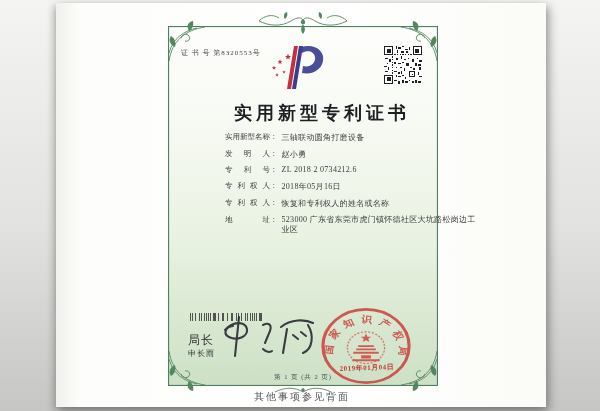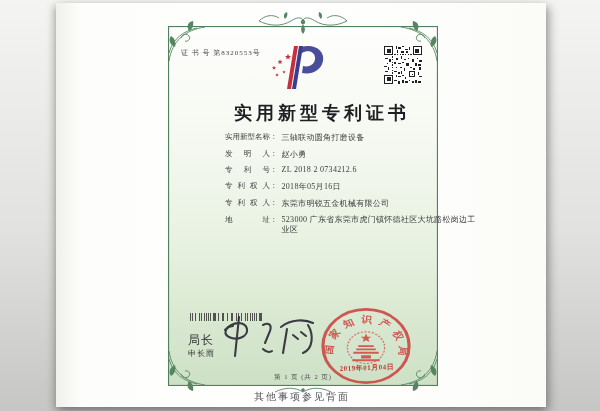--- a/index.html
+++ b/index.html
@@ -204,21 +204,21 @@
       <div class="row" style="top:138px">
         <span class="flabel">专利号</span><span class="colon">：</span>
         <span class="fvalue">ZL 2018 2 0734212.6</span>
       </div>
       <div class="row" style="top:154px">
         <span class="flabel">专利权人</span><span class="colon">：</span>
         <span class="fvalue">2018年05月16日</span>
       </div>
       <div class="row" style="top:171px">
         <span class="flabel">专利权人</span><span class="colon">：</span>
-        <span class="fvalue">东莞市明锐五金机械有限公司</span>
+        <span class="fvalue">恢复和专利权人的姓名或名称</span>
       </div>
       <div class="row" style="top:188px">
         <span class="flabel">地址</span><span class="colon">：</span>
         <span class="fvalue wrapval">523000 广东省东莞市虎门镇怀德社区大坑路松岗边工业区</span>
       </div>
 
 
       <div class="barcode"></div>
 
       <div class="director-label">局长</div>

